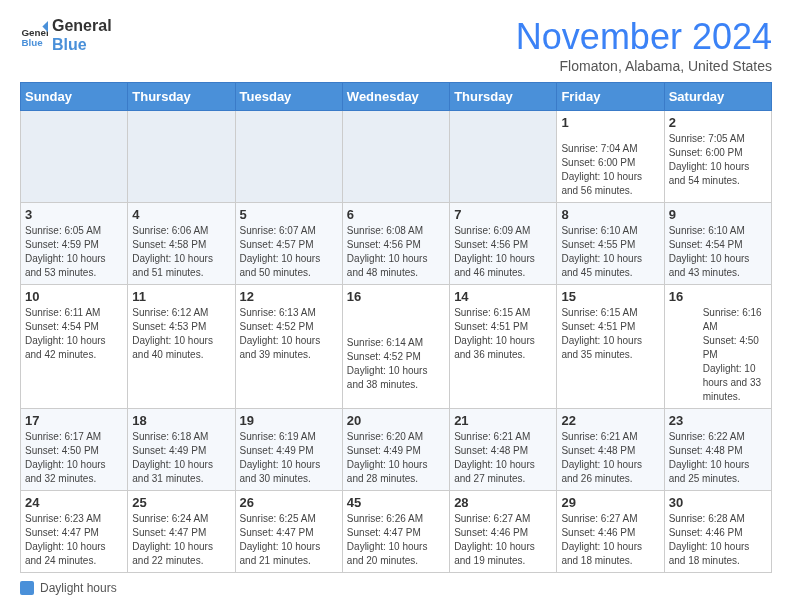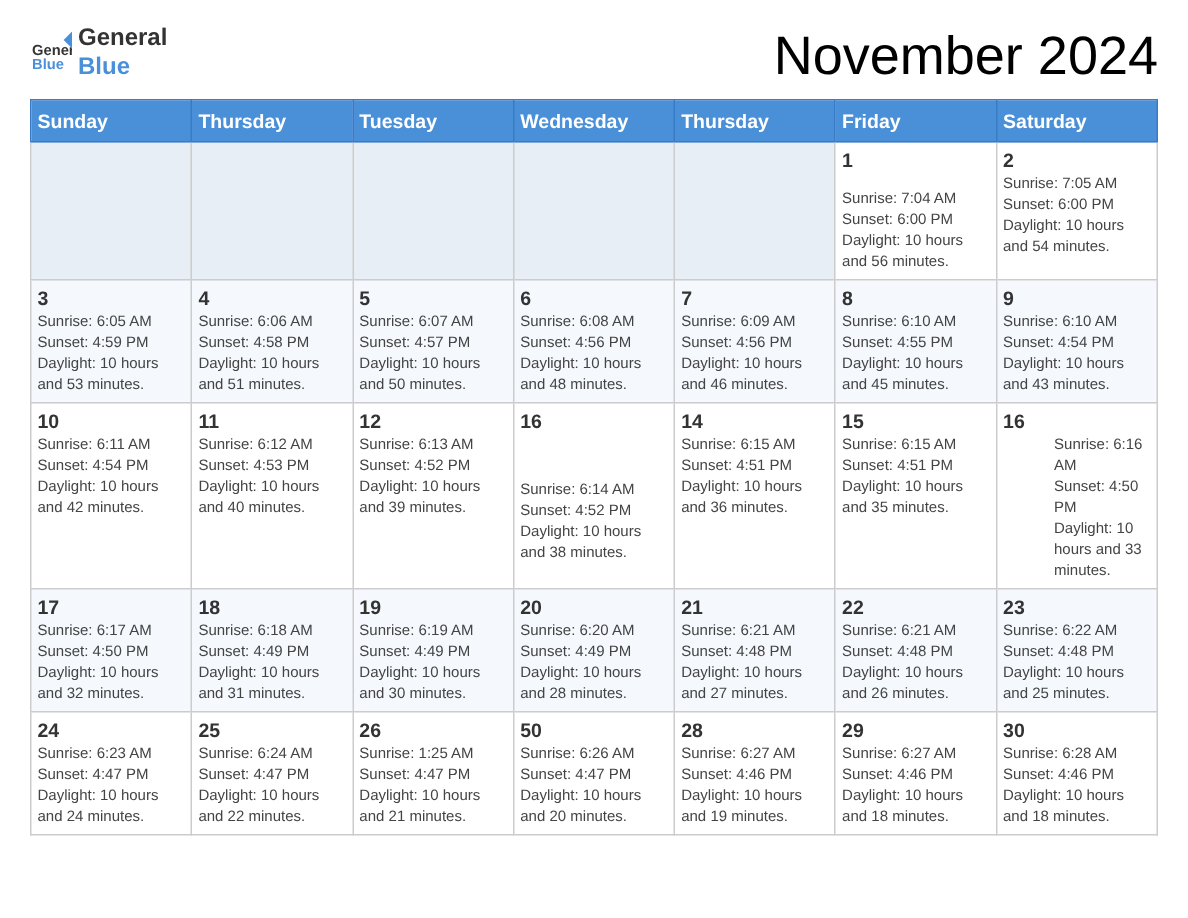--- a/index.html
+++ b/index.html
@@ -2,21 +2,21 @@
 <html><head>
   <meta charset="utf-8">
   <style>
     * { box-sizing: border-box; margin: 0; padding: 0; }
     body { font-family: Arial, sans-serif; background: #fff; width: 792px; min-height: 612px; }
     .page { width: 792px; padding: 16px 20px; }
     .header { display: flex; justify-content: space-between; align-items: flex-start; margin-bottom: 8px; }
     .logo { display: flex; align-items: center; gap: 4px; }
     .logo-icon { width: 28px; height: 28px; }
     .title-section { text-align: right; }
-    .month-title { font-size: 36px; font-weight: 300; color: #000000; }
+    .month-title { font-size: 36px; font-weight: 300; color: #3b82f6; }
     .location { font-size: 14px; color: #555; }
     .calendar { width: 100%; border-collapse: collapse; }
     .calendar th { background: #4a90d9; color: white; padding: 6px 4px; font-size: 13px; font-weight: 600; text-align: left; border: 1px solid #3a7bc8; }
     .calendar td { border: 1px solid #ccc; vertical-align: top; padding: 4px; width: calc(100%/7); height: 80px; background: #fff; }
     .calendar tr:nth-child(even) td { background: #f5f8fc; }
     .calendar td.empty { background: #e8eef5; }
     .day-num { font-size: 13px; font-weight: bold; color: #333; margin-bottom: 2px; }
     .day-info { font-size: 10px; color: #444; line-height: 1.4; }
     .legend { display: flex; align-items: center; gap: 6px; margin-top: 8px; font-size: 12px; color: #555; }
     .legend-box { width: 14px; height: 14px; background: #4a90d9; border-radius: 2px; }
@@ -32,20 +32,21 @@
         <text x="2" y="36" font-size="14" font-weight="bold" fill="#4a90d9">Blue</text>
         <polygon points="32,8 40,0 40,16" fill="#4a90d9"></polygon>
       </svg>
       <div style="display:flex; flex-direction:column; line-height:1.2;">
         <span style="font-size:16px; font-weight:bold; color:#333;">General</span>
         <span style="font-size:16px; font-weight:bold; color:#4a90d9;">Blue</span>
       </div>
     </div>
     <div class="title-section">
       <div class="month-title">November 2024</div>
+      <div class="location">Flomaton, Alabama, United States</div>
     </div>
   </div>
 
   <table class="calendar">
     <thead>
       <tr>
       <th>Sunday</th>
           <th>Thursday</th>
           <th>Tuesday</th>
           <th>Wednesday</th>
@@ -214,26 +215,26 @@
 Daylight: 10 hours and 24 minutes.</div>
           </td>
           <td>
             <div class="day-num">25</div>
             <div class="day-info" style="white-space: pre-line;">Sunrise: 6:24 AM
 Sunset: 4:47 PM
 Daylight: 10 hours and 22 minutes.</div>
           </td>
           <td>
             <div class="day-num">26</div>
-            <div class="day-info" style="white-space: pre-line;">Sunrise: 1:25 AM
+            <div class="day-info" style="white-space: pre-line;">Sunrise: 6:25 AM
 Sunset: 4:47 PM
 Daylight: 10 hours and 21 minutes.</div>
           </td>
           <td>
-            <div class="day-num">50</div>
+            <div class="day-num">45</div>
             <div class="day-info" style="white-space: pre-line;">Sunrise: 6:26 AM
 Sunset: 4:47 PM
 Daylight: 10 hours and 20 minutes.</div>
           </td>
           <td>
             <div class="day-num">28</div>
             <div class="day-info" style="white-space: pre-line;">Sunrise: 6:27 AM
 Sunset: 4:46 PM
 Daylight: 10 hours and 19 minutes.</div>
           </td>
@@ -246,13 +247,17 @@
           <td>
             <div class="day-num">30</div>
             <div class="day-info" style="white-space: pre-line;">Sunrise: 6:28 AM
 Sunset: 4:46 PM
 Daylight: 10 hours and 18 minutes.</div>
           </td>
         </tr>
       </tbody>
   </table>
 
+  <div class="legend">
+    <div class="legend-box"></div>
+    <span>Daylight hours</span>
+  </div>
 </div>
 
 </body></html>

